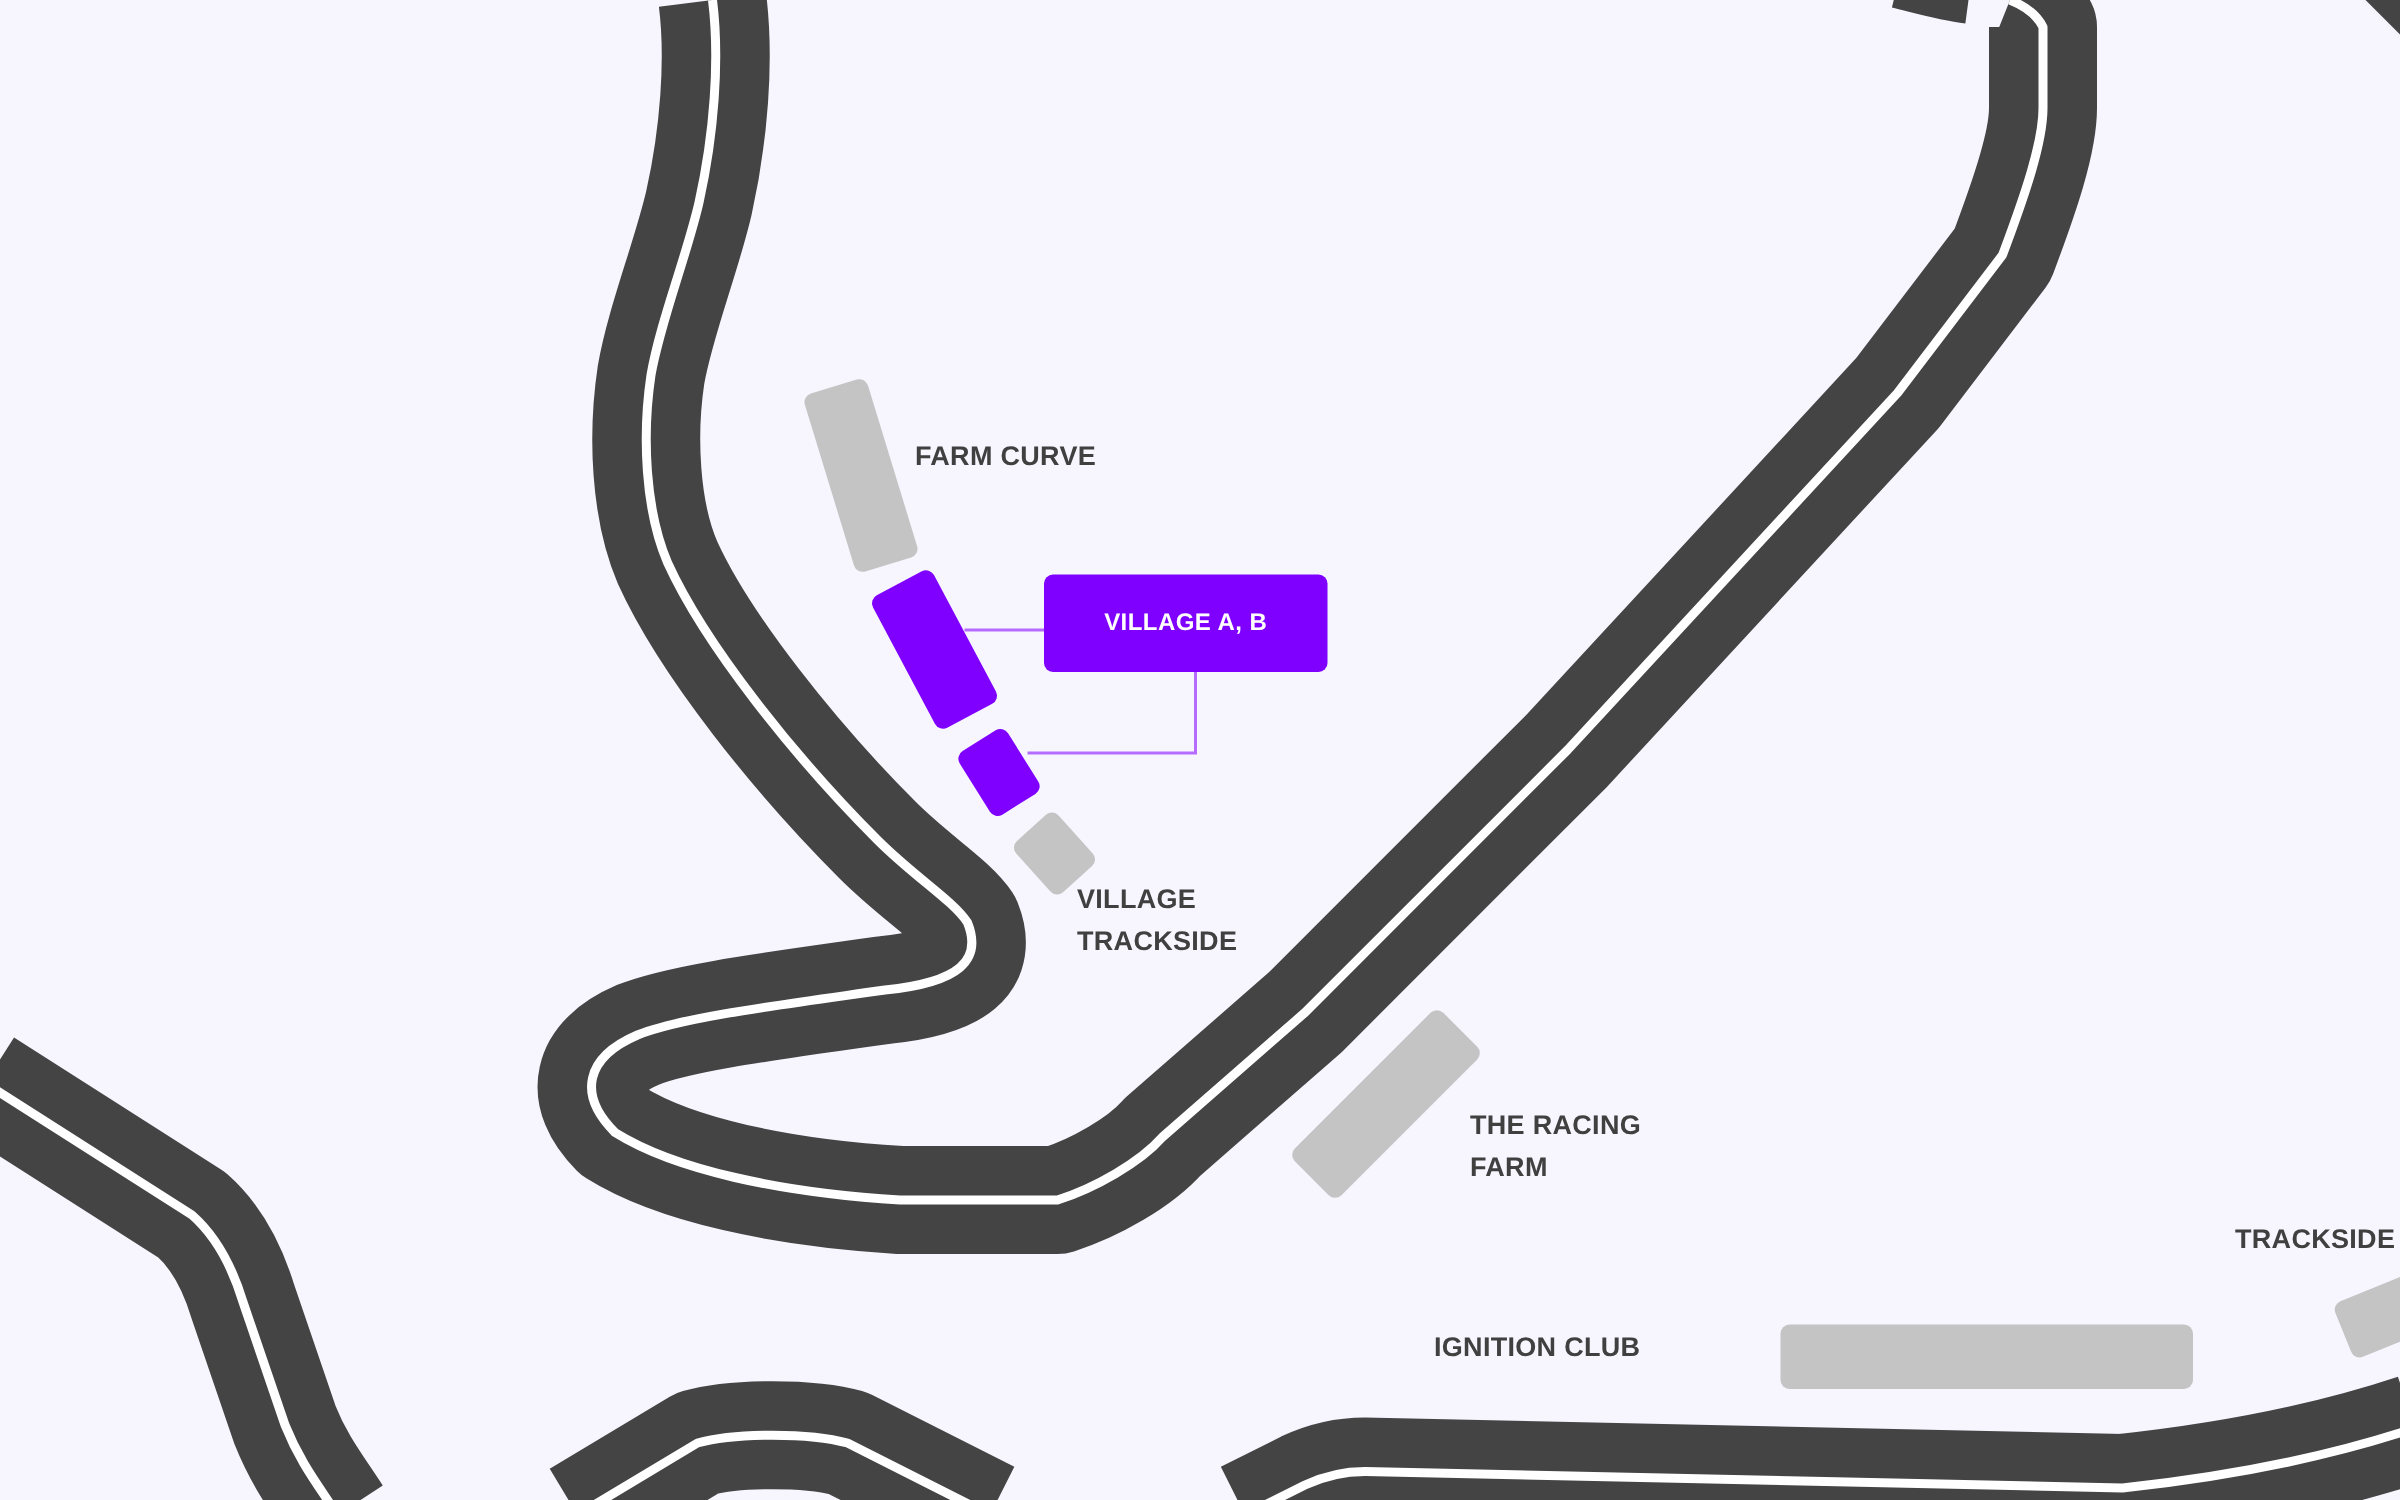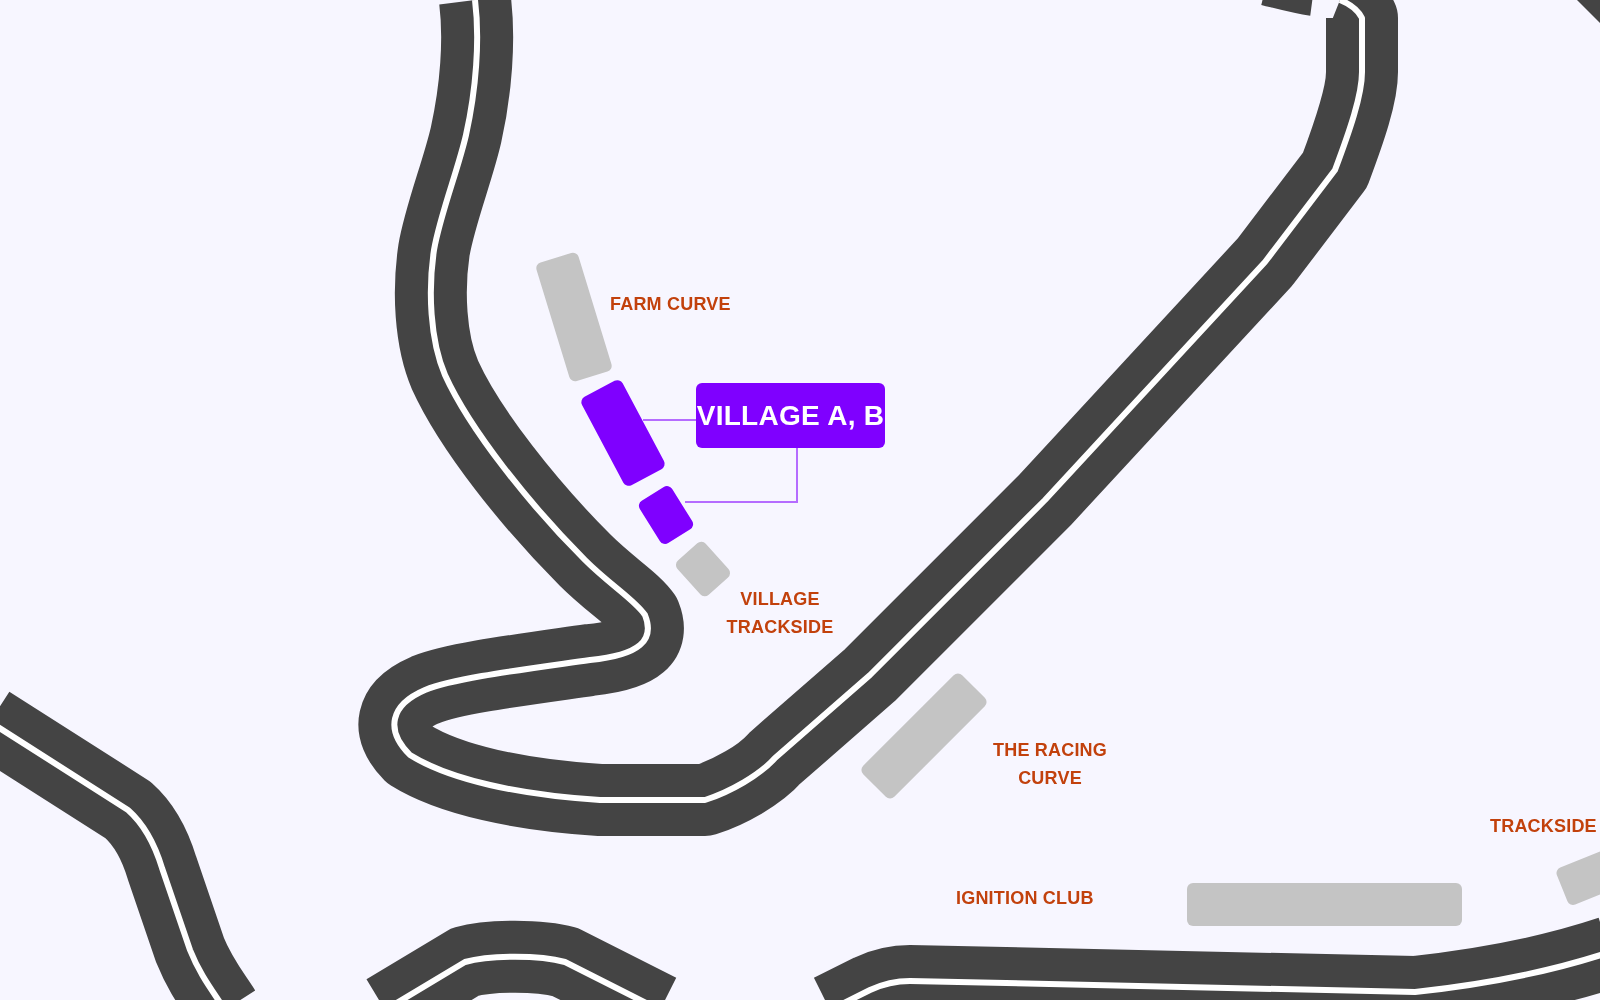--- a/index.html
+++ b/index.html
@@ -9,29 +9,29 @@
       font-family:"Liberation Sans", "DejaVu Sans", sans-serif;
       position:relative;
     }
     #map { position:absolute; left:0; top:0; width:1600px; height:1000px; }
     .track-outer { fill:none; stroke:#444444; stroke-width:72; stroke-linejoin:round; stroke-linecap:butt; }
     .track-center { fill:none; stroke:#ffffff; stroke-width:6; stroke-linejoin:round; stroke-linecap:butt; }
     .zone-grey { fill:#c4c4c4; }
     .zone-active { fill:#7f00ff; cursor:pointer; }
     .leader { fill:none; stroke:#b56cff; stroke-width:2; }
     .label {
-      position:absolute; color:#c2410c; font-weight:700; font-size:18px;
-      letter-spacing:0.2px; text-align:center; line-height:28px; white-space:nowrap;
+      position:absolute; color:#404040; font-weight:700; font-size:18px;
+      letter-spacing:0.2px; text-align:left; line-height:28px; white-space:nowrap;
     }
     .label span { display:block; }
     .callout {
       position:absolute; left:696px; top:383px; width:189px; height:65px;
       background:#7f00ff; border-radius:6px; color:#ffffff;
       display:flex; align-items:center; justify-content:center;
-      font-weight:700; font-size:28px; letter-spacing:0.3px; cursor:pointer;
+      font-weight:700; font-size:16px; letter-spacing:0.3px; cursor:pointer;
     }
   </style>
 </head>
 <body>
 
 <svg id="map" viewBox="0 0 1600 1000" xmlns="http://www.w3.org/2000/svg">
 
   <g>
     <path class="track-outer" d="M475,0 C480,40 476,90 466,135 C458,170 440,215 434,250 C428,290 430,340 445,375 C470,430 530,505 585,560 C610,585 635,600 645,615 C655,640 640,655 590,660 C520,670 455,678 425,690 C390,705 385,730 410,755 C450,780 520,795 600,800 L705,800 C730,792 760,775 775,758 L870,675 L1045,500 L1265,262 L1335,170 C1350,130 1362,95 1362,72 L1362,18 C1358,10 1350,4 1340,0"></path>
     <path class="track-center" d="M475,0 C480,40 476,90 466,135 C458,170 440,215 434,250 C428,290 430,340 445,375 C470,430 530,505 585,560 C610,585 635,600 645,615 C655,640 640,655 590,660 C520,670 455,678 425,690 C390,705 385,730 410,755 C450,780 520,795 600,800 L705,800 C730,792 760,775 775,758 L870,675 L1045,500 L1265,262 L1335,170 C1350,130 1362,95 1362,72 L1362,18 C1358,10 1350,4 1340,0"></path>
@@ -74,21 +74,21 @@
   <span>FARM CURVE</span>
 </div>
 
 <div class="label" style="left:718px; top:585px; width:124px;">
   <span>VILLAGE</span>
   <span>TRACKSIDE</span>
 </div>
 
 <div class="label" style="left:980px; top:736px; width:140px;">
   <span>THE RACING</span>
-  <span>CURVE</span>
+  <span>FARM</span>
 </div>
 
 <div class="label" style="left:1490px; top:812px;">
   <span>TRACKSIDE</span>
 </div>
 
 <div class="label" style="left:956px; top:884px;">
   <span>IGNITION CLUB</span>
 </div>
 

